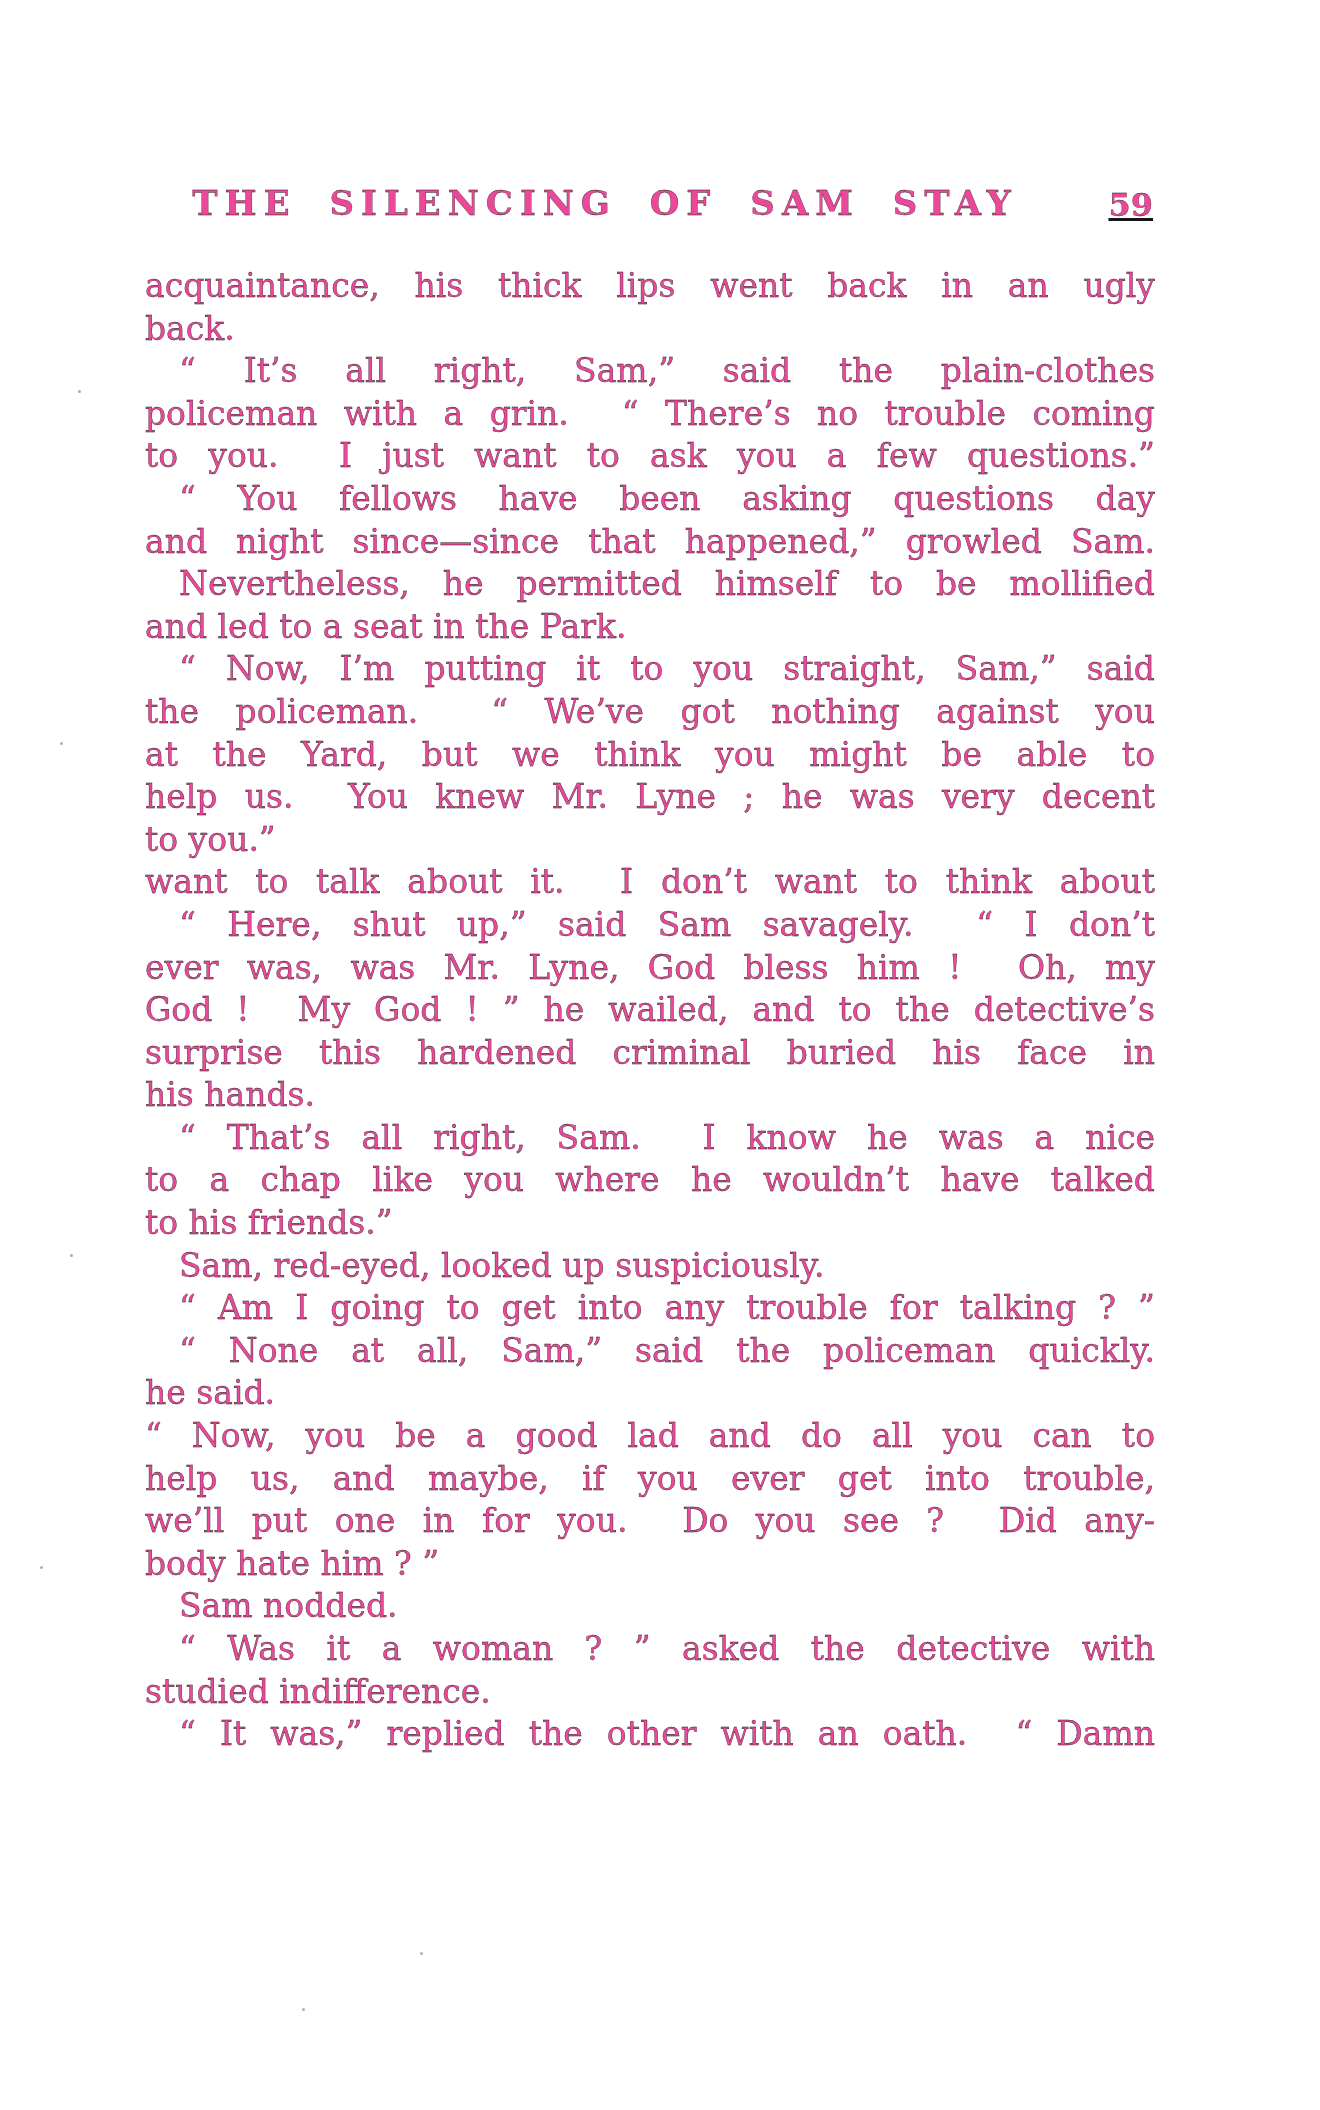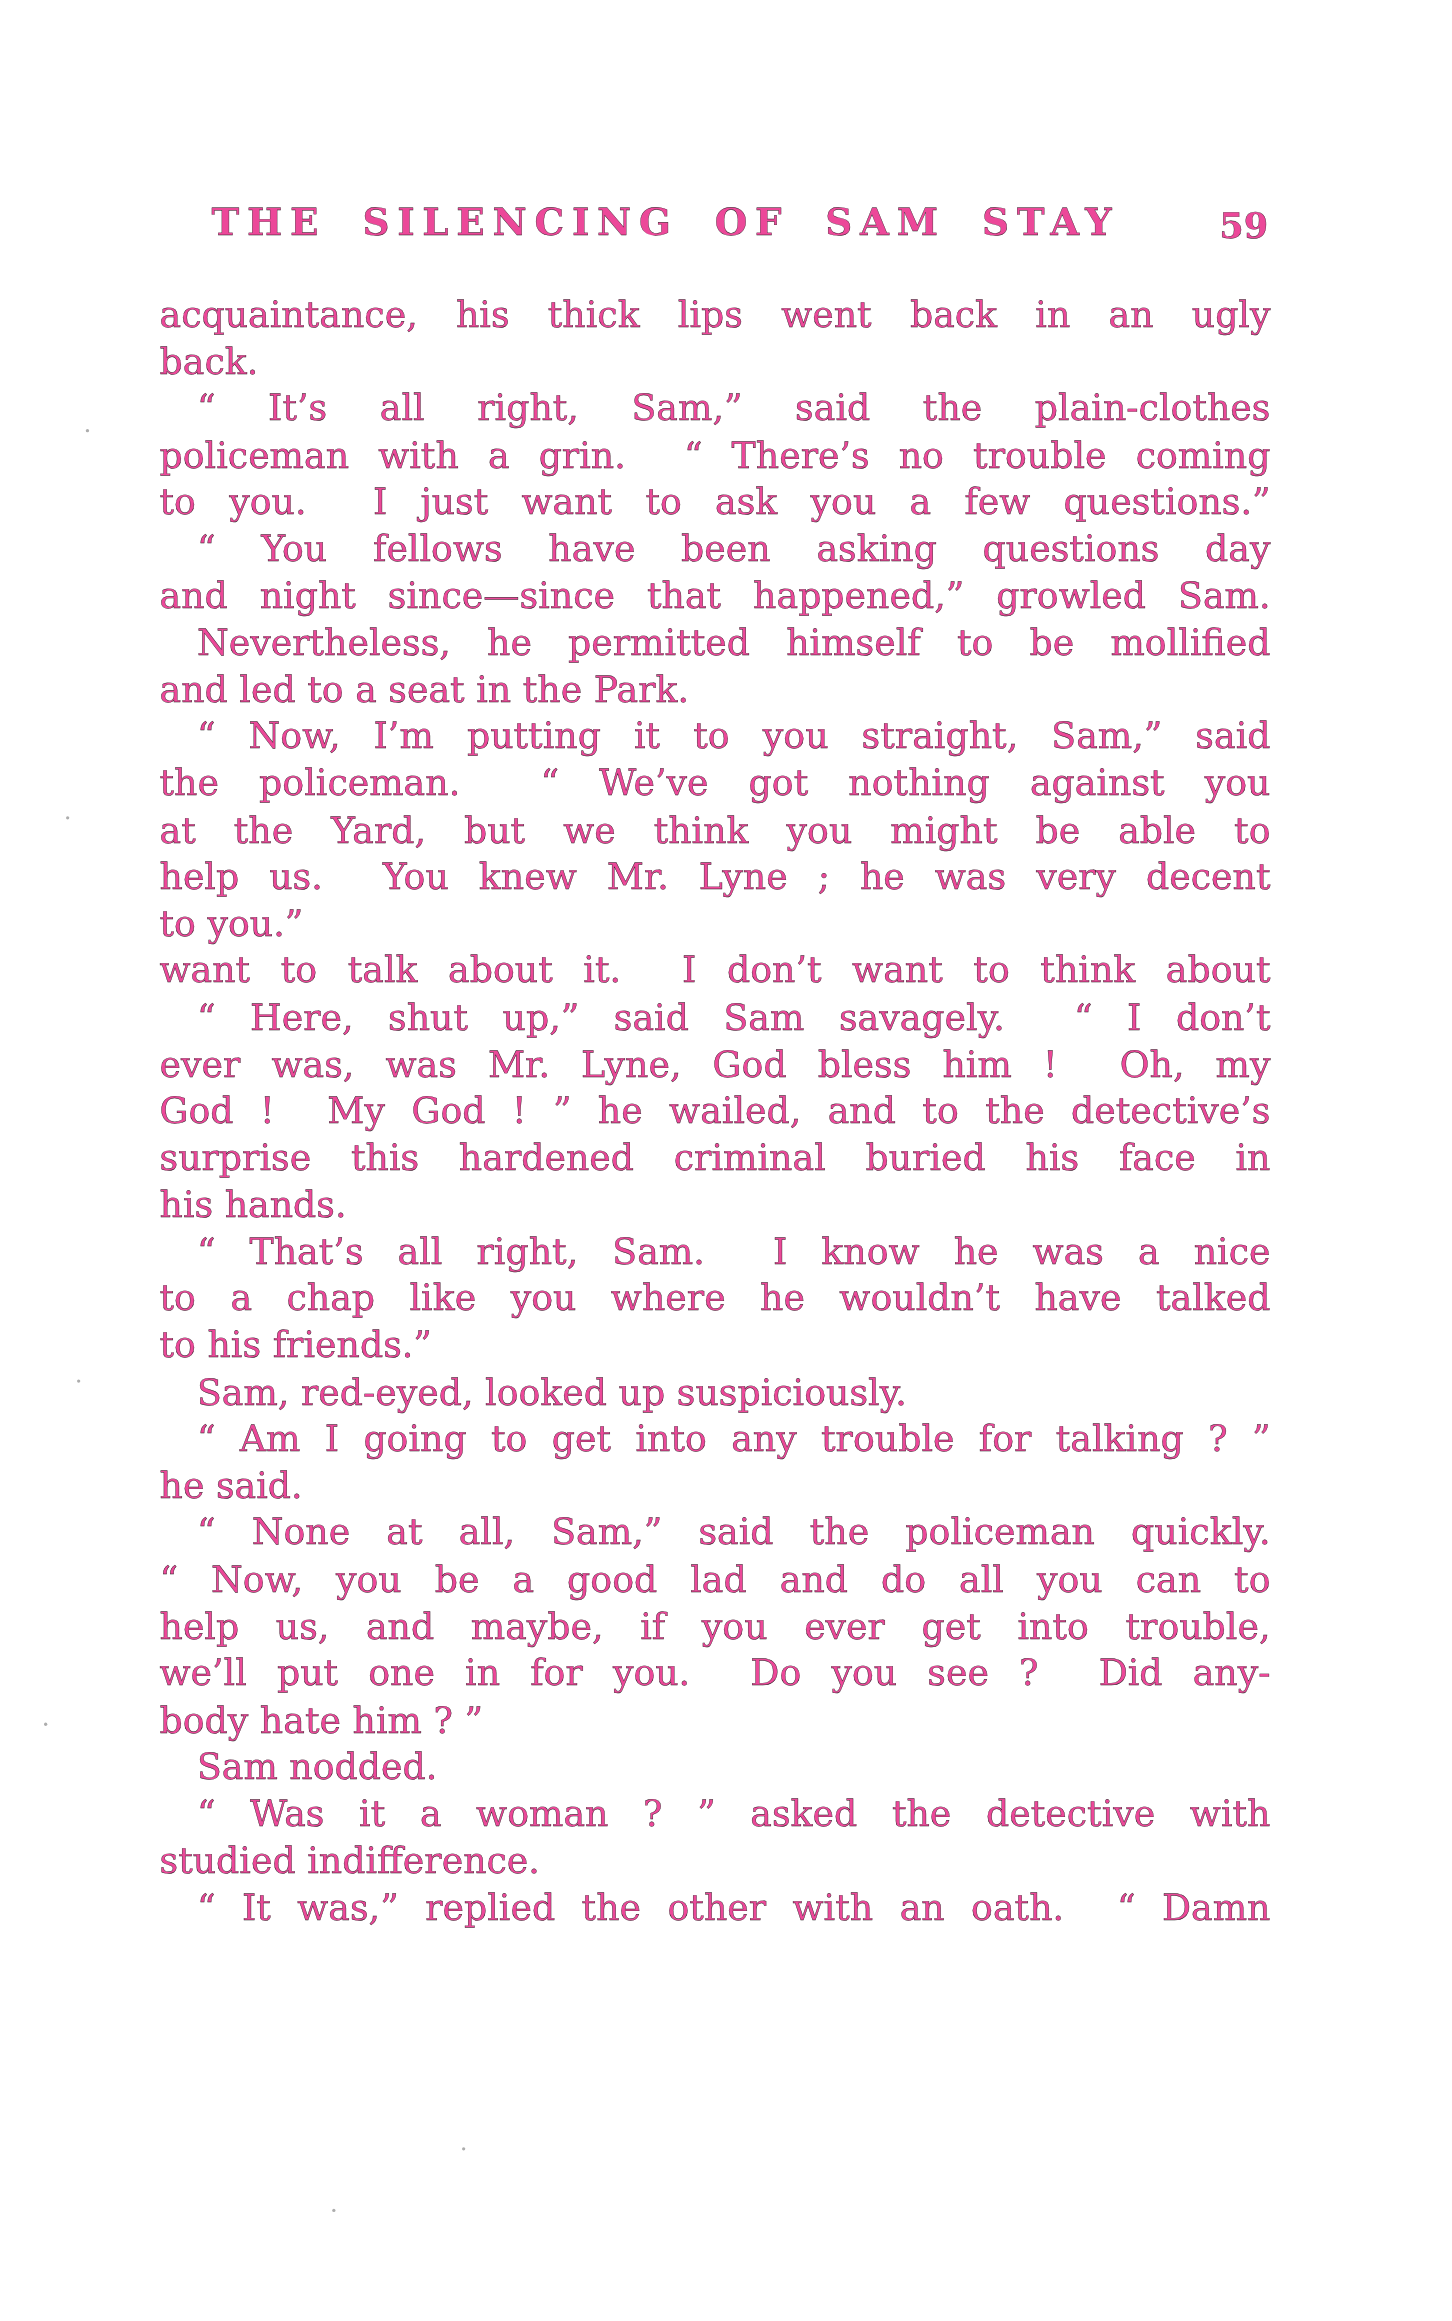--- a/index.html
+++ b/index.html
@@ -35,20 +35,21 @@
     margin-right: 90px;
     white-space: nowrap;
     -webkit-text-stroke: 0.3px #151515;
   }
   .page-header .page-num {
     position: absolute;
     right: 2px;
     top: 3px;
     font-size: 32px;
     font-weight: bold;
+    text-decoration: underline;
     -webkit-text-stroke: 0.3px #151515;
   }
   .text-block {
     margin-top: 36px;
     font-size: 33px;
     line-height: 42.6px;
     -webkit-text-stroke: 0.35px #151515;
   }
   .line {
     white-space: pre-wrap;
@@ -97,22 +98,22 @@
         <div class="line j ind">“ Here, shut up,” said Sam savagely.  “ I don’t</div>
         <div class="line j">ever was, was Mr. Lyne, God bless him !  Oh, my</div>
         <div class="line j">God !  My God ! ” he wailed, and to the detective’s</div>
         <div class="line j">surprise this hardened criminal buried his face in</div>
         <div class="line">his hands.</div>
         <div class="line j ind">“ That’s all right, Sam.  I know he was a nice</div>
         <div class="line j">to a chap like you where he wouldn’t have talked</div>
         <div class="line">to his friends.”</div>
         <div class="line ind">Sam, red-eyed, looked up suspiciously.</div>
         <div class="line j ind">“ Am I going to get into any trouble for talking ? ”</div>
+        <div class="line j ind">“ None at all, Sam,” said the policeman quickly.</div>
         <div class="line">he said.</div>
-        <div class="line j ind">“ None at all, Sam,” said the policeman quickly.</div>
         <div class="line j">“ Now, you be a good lad and do all you can to</div>
         <div class="line j">help us, and maybe, if you ever get into trouble,</div>
         <div class="line j">we’ll put one in for you.  Do you see ?  Did any-</div>
         <div class="line">body hate him ? ”</div>
         <div class="line ind">Sam nodded.</div>
         <div class="line j ind">“ Was it a woman ? ” asked the detective with</div>
         <div class="line">studied indifference.</div>
         <div class="line j ind">“ It was,” replied the other with an oath.  “ Damn</div>
       </div>
   </div>

